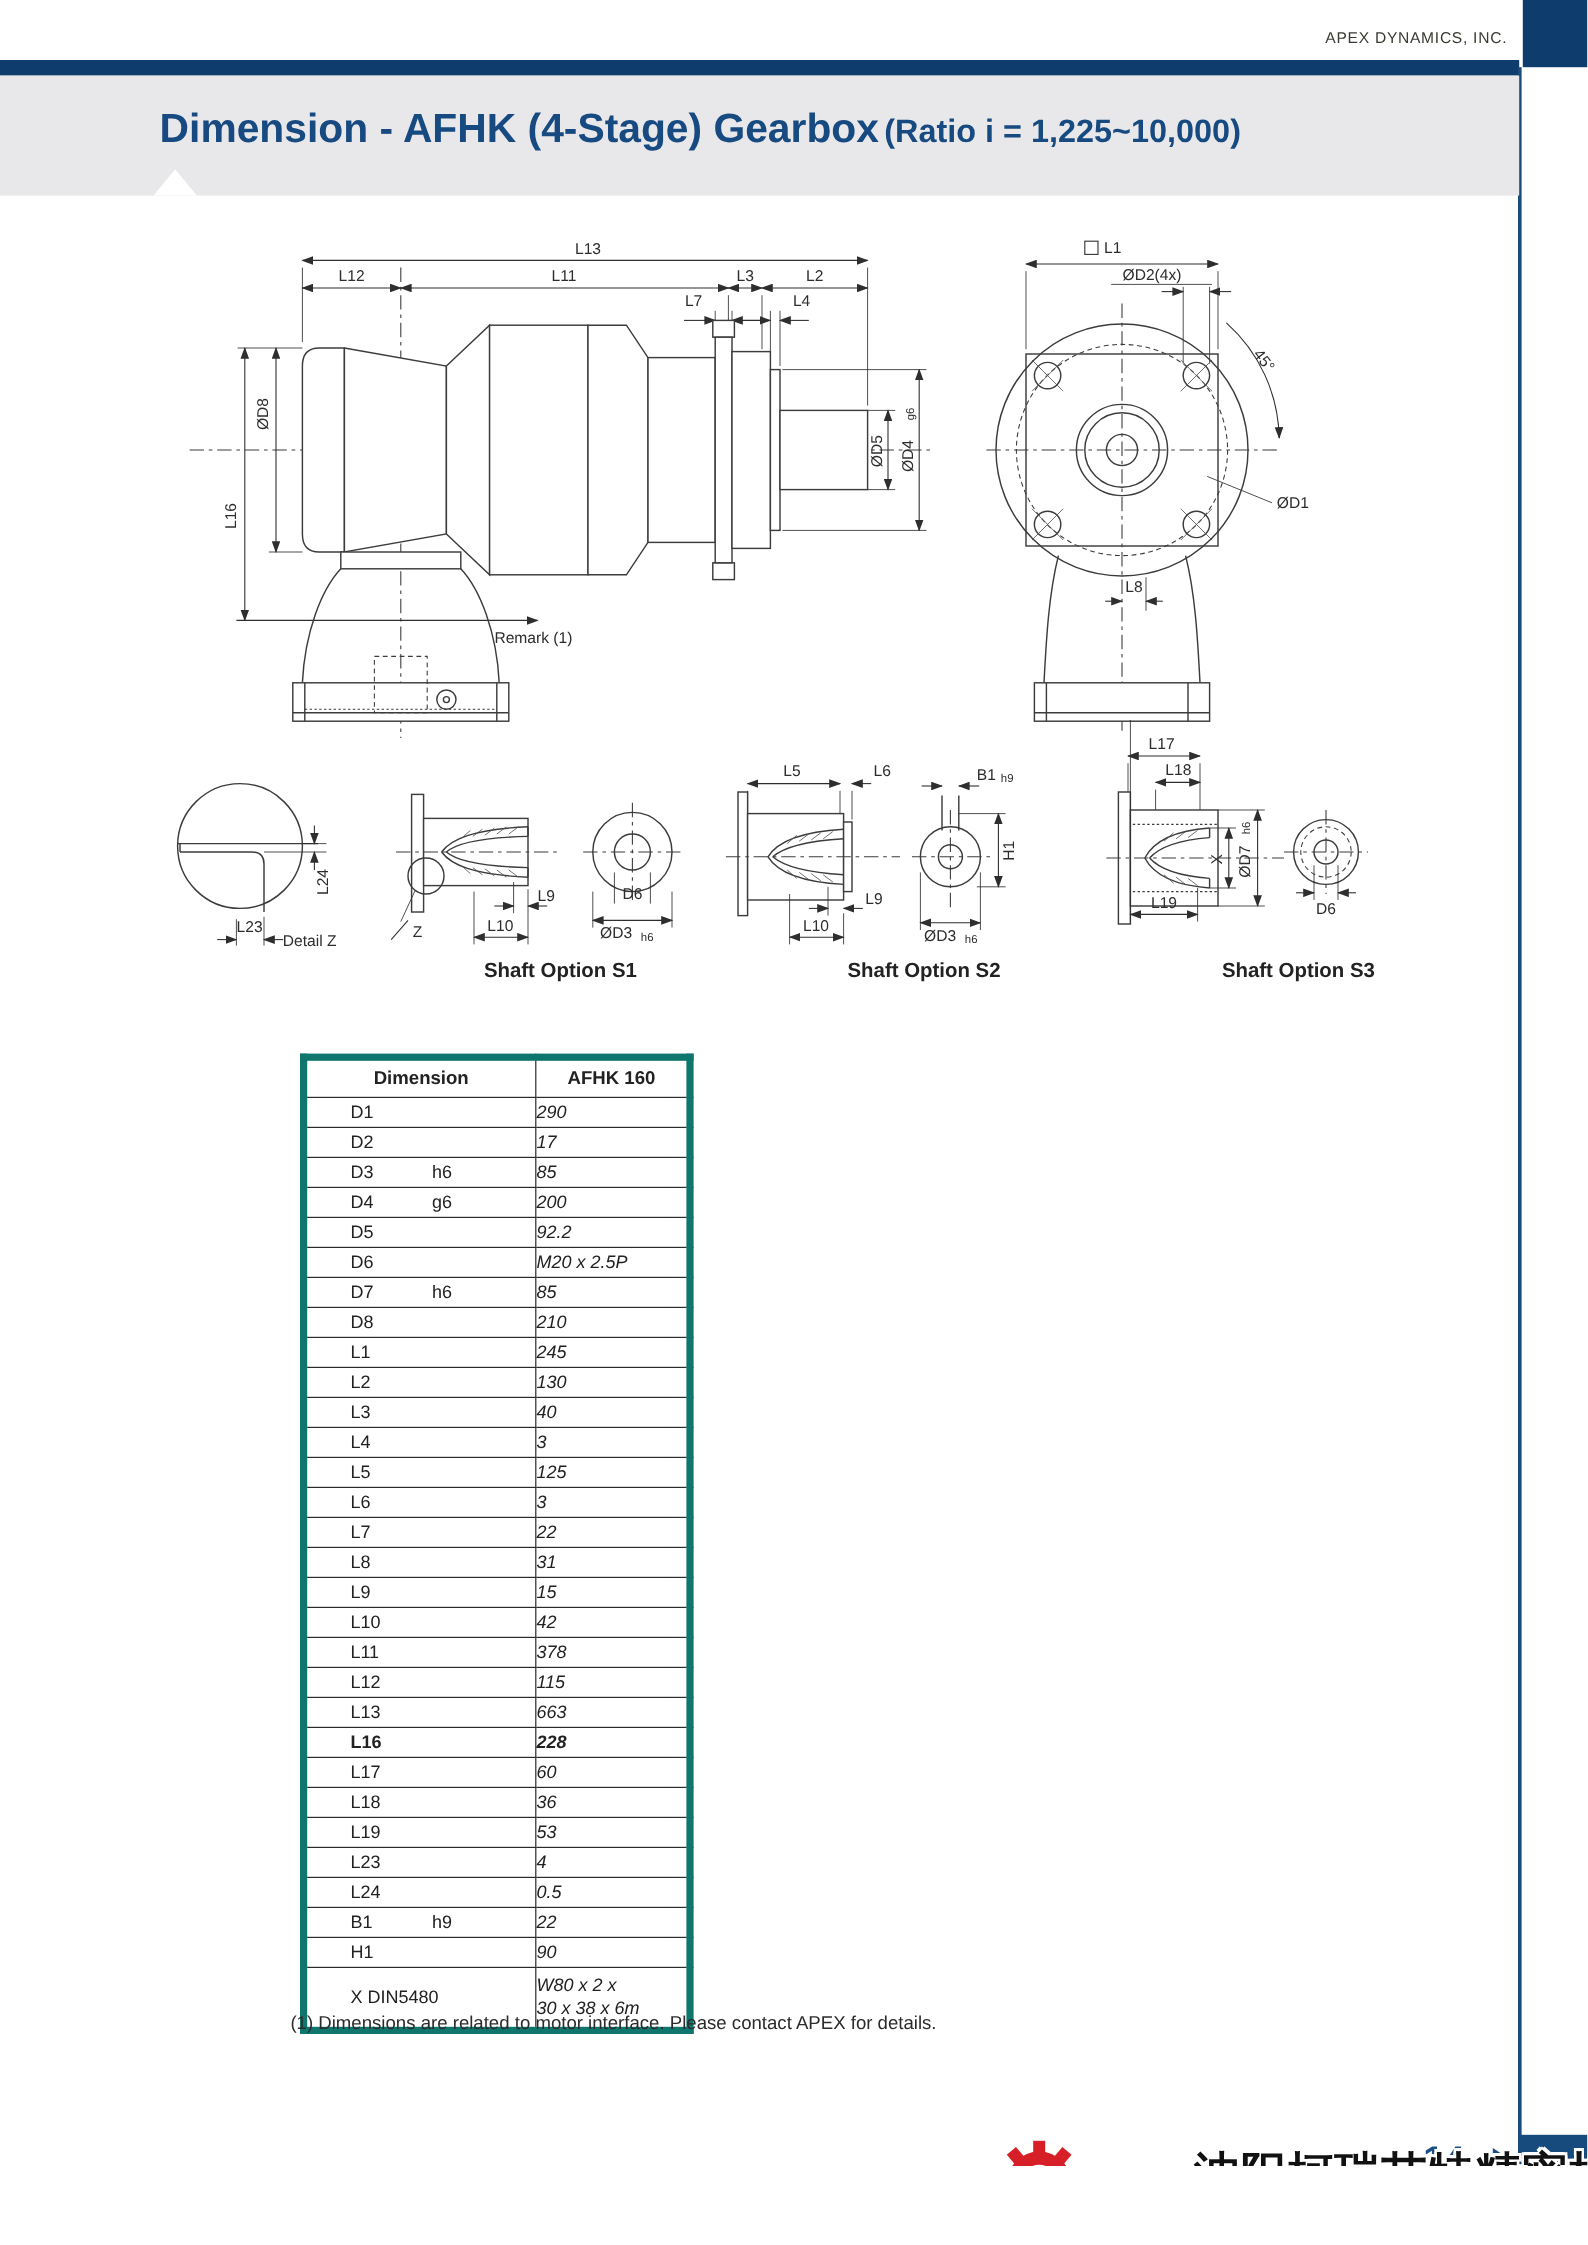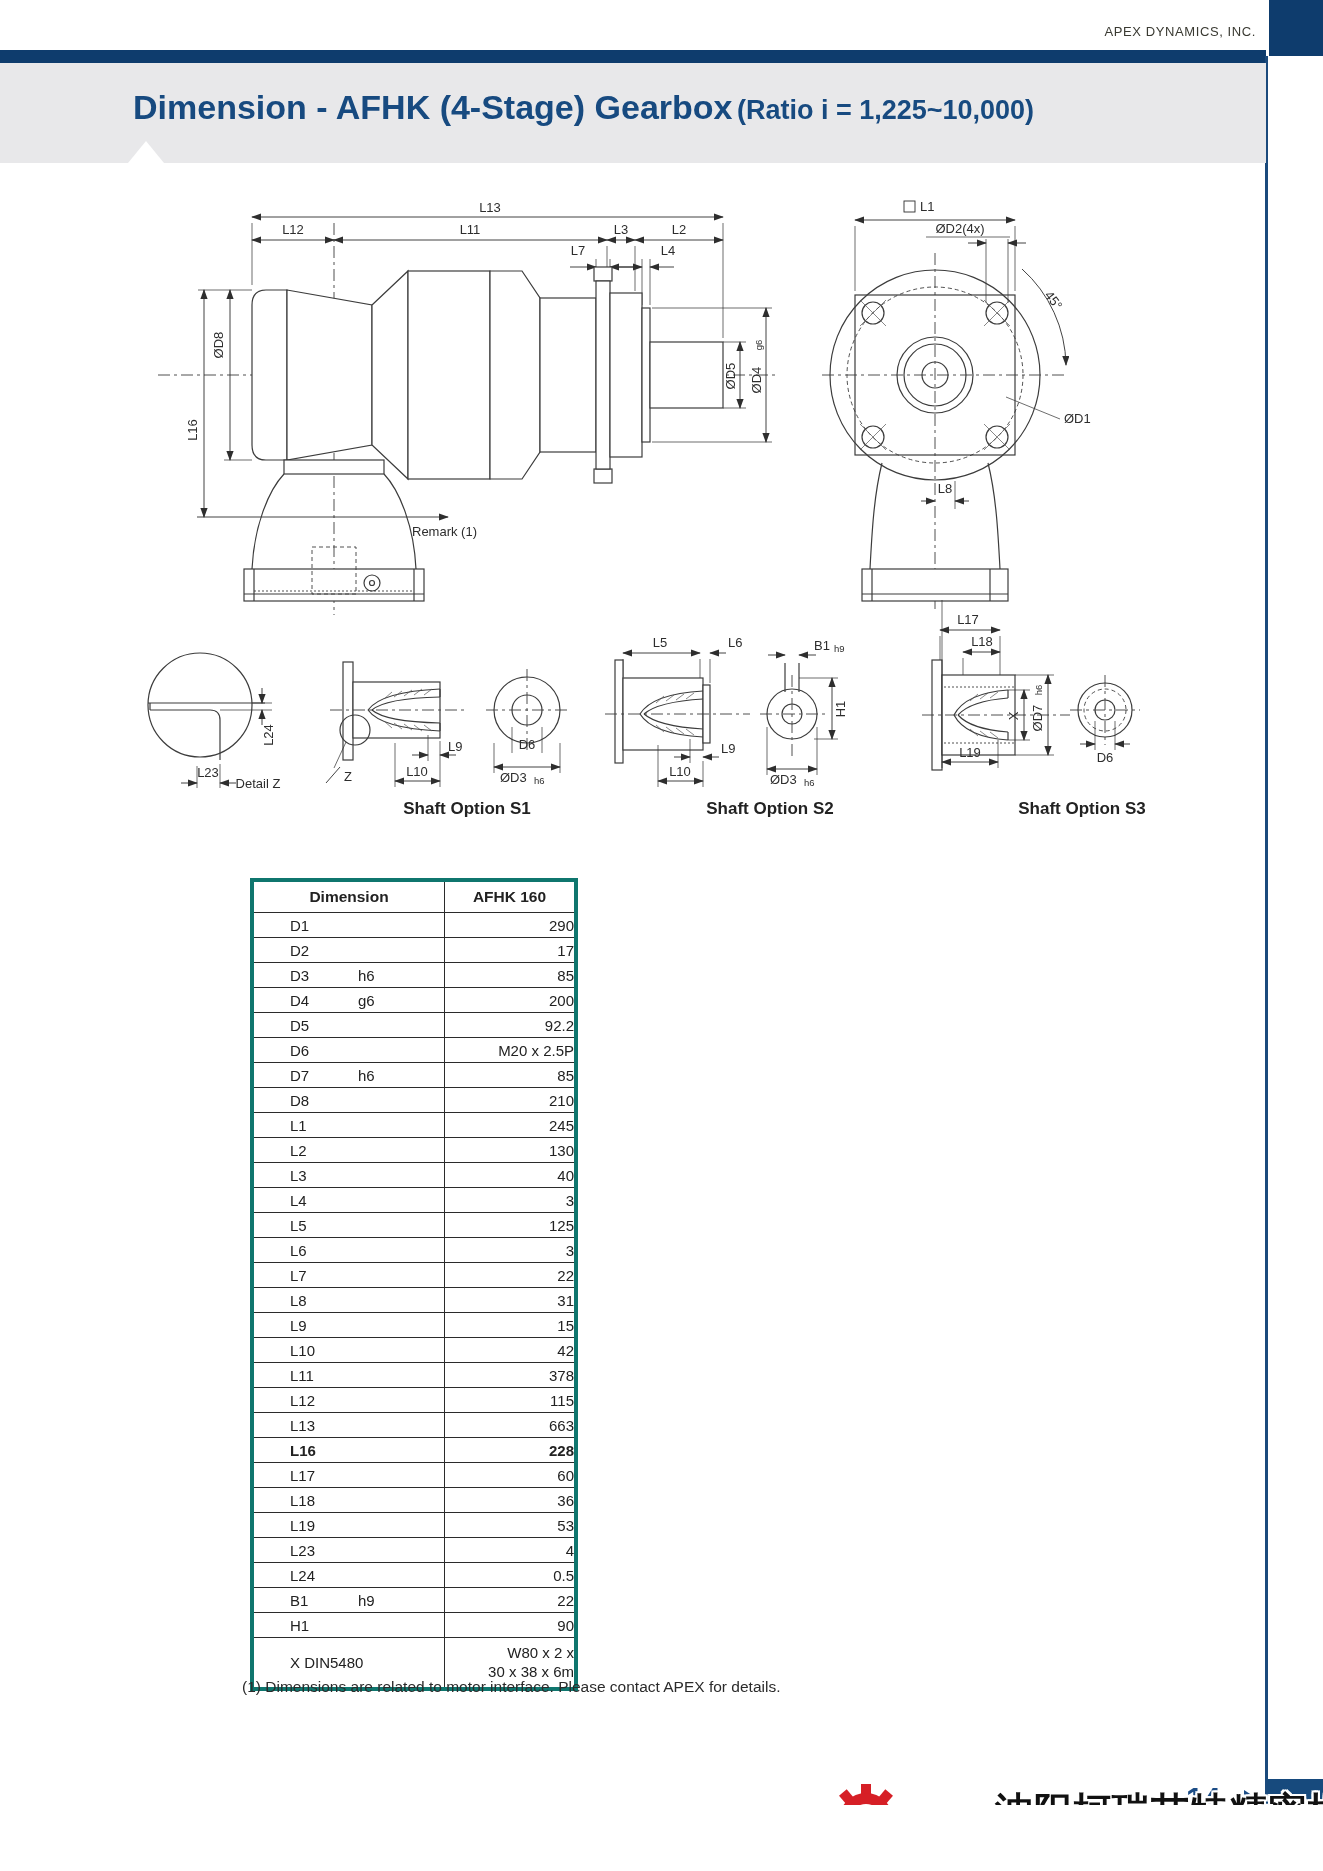--- a/index.html
+++ b/index.html
@@ -25,24 +25,24 @@
   .dl{stroke:#2e2e2e;stroke-width:.9;fill:none;}
   .el{stroke:#2e2e2e;stroke-width:.7;fill:none;}
   .cl{stroke:#3c3c3c;stroke-width:.9;fill:none;stroke-dasharray:12 4 3 4;}
   .hd{stroke:#3c3c3c;stroke-width:.9;fill:none;stroke-dasharray:4 3;}
   .dot{stroke:#3c3c3c;stroke-width:.9;fill:none;stroke-dasharray:2 2;}
   .ht{stroke:#555;stroke-width:.7;}
   .cap{font-size:17px;font-weight:bold;fill:#222;}
   .sub{font-size:9.5px;}
   
   #dim-table{position:absolute;left:250px;top:878px;width:328px;border-collapse:collapse;
-             font-size:15px;color:#222;border:4px solid #0f766e;}
+             font-size:15px;color:#222;border:6px solid #0f766e;}
   #dim-table td{border:1px solid #2b2b2b;height:24px;padding:0;}
   #dim-table td.name{width:154px;position:relative;padding-left:36px;margin-top:18px;}
-  #dim-table td.val{text-align:right;}
+  #dim-table td.val{text-align:left;font-style:italic;}
   #dim-table tr.hdr td{height:30px;font-weight:bold;text-align:center;padding-left:0;font-size:15.5px;}
   #dim-table .tol{position:absolute;left:104px;top:50%;transform:translateY(-50%);}
   #dim-table tr.bold td{font-weight:bold;}
   #dim-table tr.last td{height:49px;}
   #dim-table tr.last .v2{line-height:1.25;}
   
   #footnote{position:absolute;left:242px;top:1678px;font-size:15.5px;color:#2b2b2b;}
   
   #pagebox{position:absolute;left:1267px;top:1779px;width:56px;height:92px;background:#174a7d;z-index:1;}
   #pagenum{position:absolute;left:1186px;top:1782px;font-size:31px;font-weight:bold;color:#1c4d86;z-index:1;}

